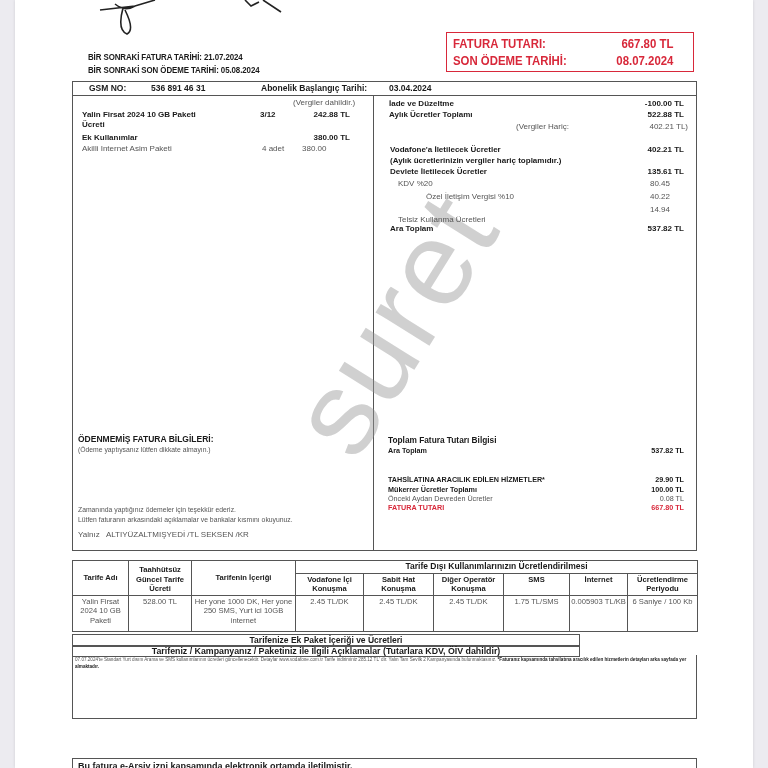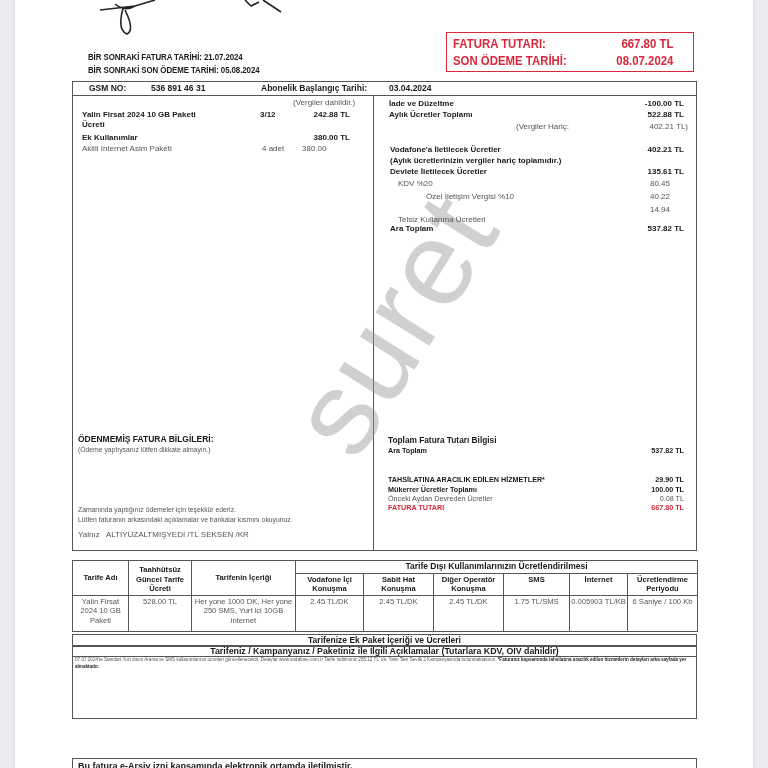--- a/index.html
+++ b/index.html
@@ -49,21 +49,21 @@
   }
 
   table.tarife {
     position:absolute; left:72px; top:560px; width:625px; border-collapse:collapse;
     font-size:7.6px; table-layout:fixed;
   }
   table.tarife td, table.tarife th { border:1px solid #555; text-align:center; vertical-align:top; padding:1px 1px; line-height:9.5px; }
   table.tarife th { font-weight:bold; }
   .title-row { font-size:8.5px; font-weight:bold; }
   .bar {
-    position:absolute; left:72px; width:625px; box-sizing:border-box; border:1px solid #555; font-weight:bold; text-align:center;
+    position:absolute; left:72px; width:508px; box-sizing:border-box; border:1px solid #555; font-weight:bold; text-align:center;
   }
   .notes-box { position:absolute; left:72px; top:655px; width:625px; height:64px; border:1px solid #555; border-top:none; box-sizing:border-box; font-size:4.6px; line-height:7px; color:#555; padding:1px 2px; }
   .footer-box { position:absolute; left:72px; top:758px; width:625px; height:20px; border:1px solid #555; box-sizing:border-box; font-size:9px; font-weight:bold; padding:2px 5px; }
 </style>
 </head>
 <body>
 
 <div class="page">
 
   <svg class="sig" width="230" height="40" viewBox="0 0 230 40">

